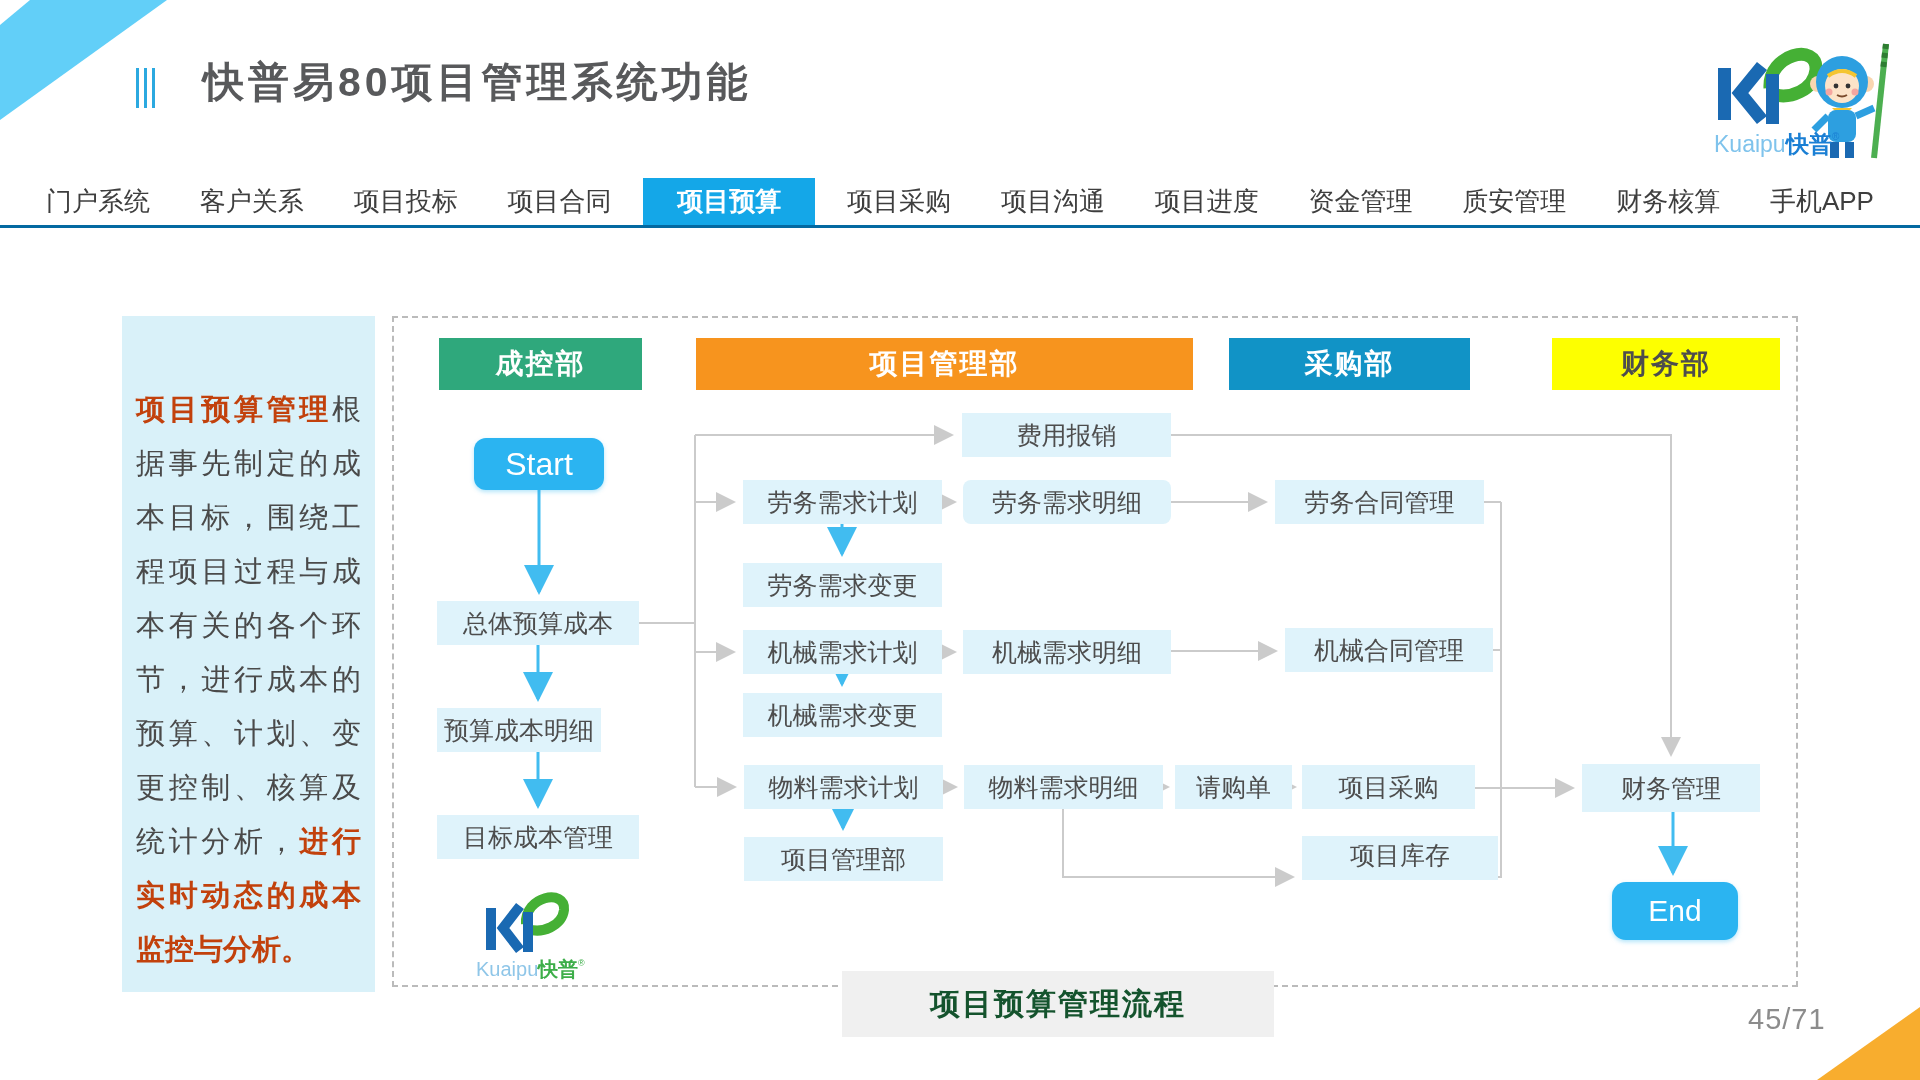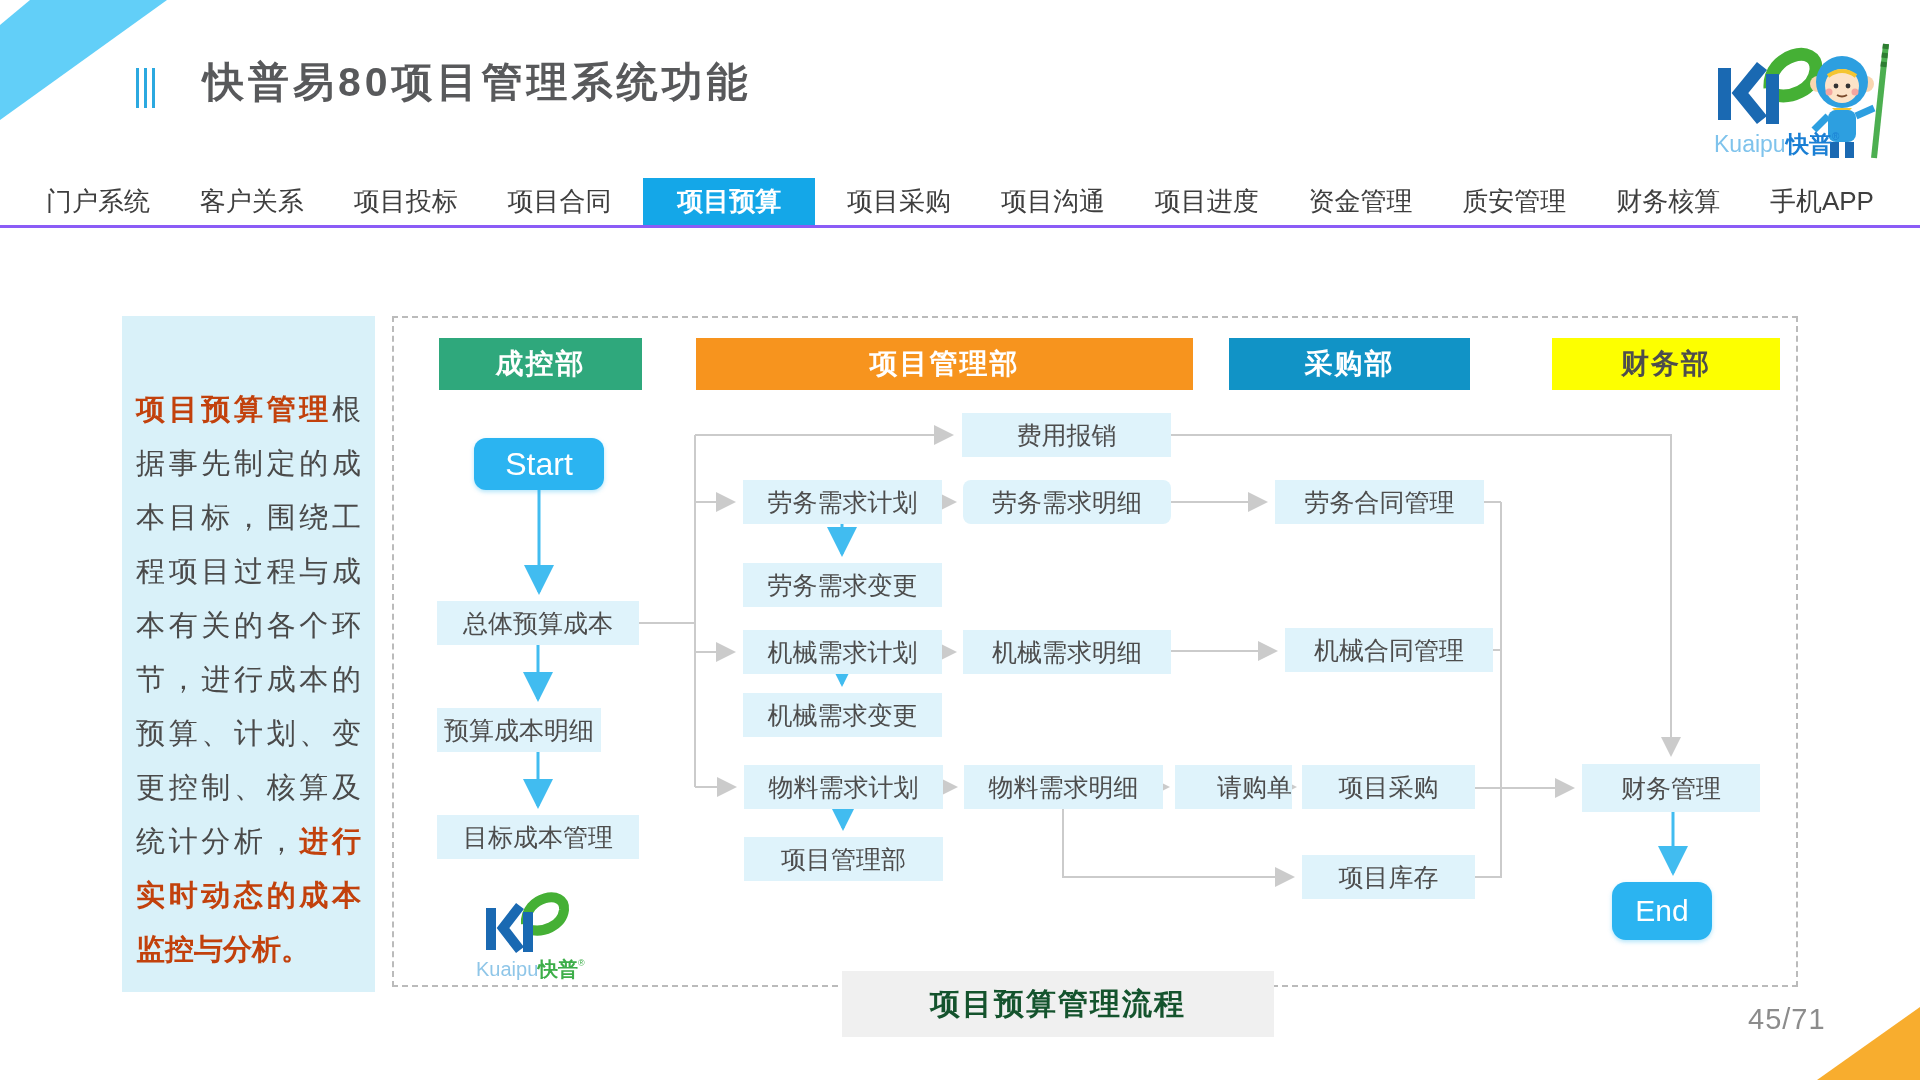--- a/index.html
+++ b/index.html
@@ -8,21 +8,21 @@
   #stage { position:relative; width:1920px; height:1080px; background:#ffffff; overflow:hidden;padding-left:11px; }
 
   
   .corner-band { position:absolute; left:0; top:0; }
   .title-ticks { position:absolute; left:136px; top:68px; display:flex; gap:5px; }
   .title-ticks i { display:block; width:3px; height:40px; background:#2BA9E0; }
   .page-title { position:absolute; left:203px; top:55px; font-size:41px; font-weight:bold; color:#58595B; letter-spacing:4px; }
   .logo-top { position:absolute; left:1690px; top:36px; }
 
   
-  .nav { position:absolute; left:0; top:178px; width:1920px; height:50px; border-bottom:3px solid #8b5cf6; display:flex; align-items:stretch; justify-content:space-between; padding:0 28px; }
+  .nav { position:absolute; left:0; top:178px; width:1920px; height:50px; border-bottom:3px solid #0369a1; display:flex; align-items:stretch; justify-content:space-between; padding:0 28px; }
   .nav .tab { display:flex; align-items:center; padding:0 18px; font-size:26px; color:#3E3E3E; cursor:pointer; white-space:nowrap; }
   .nav .tab.active { background:#14A7E8; color:#ffffff; font-weight:bold; padding:0 34px; }
 
   
   .side-note { position:absolute; left:122px; top:316px; width:253px; height:676px; background:#D9F1F9; padding:66px 14px 0 14px; font-size:29px; line-height:54px; color:#4A4A4A; text-align:justify; }
   .side-note b { color:#c2410c; }
 
   
   .flow-wrap { position:absolute; left:392px; top:316px; width:1406px; height:671px; border:2px dashed #BBBBBB; background:#ffffff; }
   .dept { position:absolute; height:52px; line-height:52px; text-align:center; color:#ffffff; font-size:28px; font-weight:bold; letter-spacing:2px; }
@@ -165,27 +165,27 @@
     <div class="node" style="left:881px; top:162px; width:209px;">劳务合同管理</div>
     <div class="node" style="left:349px; top:245px; width:199px;">劳务需求变更</div>
 
     <div class="node" style="left:349px; top:312px; width:199px;">机械需求计划</div>
     <div class="node" style="left:569px; top:312px; width:208px;">机械需求明细</div>
     <div class="node" style="left:891px; top:310px; width:208px;">机械合同管理</div>
     <div class="node" style="left:349px; top:375px; width:199px;">机械需求变更</div>
 
     <div class="node" style="left:350px; top:447px; width:199px;">物料需求计划</div>
     <div class="node" style="left:570px; top:447px; width:199px;">物料需求明细</div>
-    <div class="node" style="left:781px; top:447px; width:117px;text-align:right;">请购单</div>
+    <div class="node" style="left:781px; top:447px; width:117px;">请购单</div>
     <div class="node" style="left:908px; top:447px; width:173px;">项目采购</div>
     <div class="node" style="left:350px; top:519px; width:199px;">项目管理部</div>
-    <div class="node" style="left:908px; top:537px; width:173px;">项目库存</div>
+    <div class="node" style="left:908px; top:518px; width:196px;font-family:Liberation Mono, monospace;">项目库存</div>
 
     <div class="node" style="left:1188px;top:446px; width:178px; height:48px; line-height:48px;">财务管理</div>
-    <div class="pill" style="left:1218px;top:564px; width:100px; height:58px; line-height:58px; font-size:30px; border-radius:14px;">End</div>
+    <div class="pill" style="left:1218px;top:564px; width:126px; height:58px; line-height:58px; font-size:30px; border-radius:14px;">End</div>
 
     <svg class="logo-small" width="120" height="100" viewBox="0 0 120 100">
       <g>
         <rect x="18" y="22" width="10" height="42" fill="#1A69B2"></rect>
         <path d="M52,20 L35,42 L52,64" stroke="#1A69B2" stroke-width="10" fill="none"></path>
         <path d="M58,38 C56,10 98,2 96,24 C94,40 74,48 60,43" fill="none" stroke="#45B035" stroke-width="10"></path>
         <rect x="55" y="26" width="10" height="40" fill="#1A69B2"></rect>
       </g>
       <text x="8" y="90" font-size="20" fill="#8FC6E8">Kuaipu</text>
       <text x="70" y="90" font-size="20" font-weight="bold" fill="#3DAE49">快普</text>

